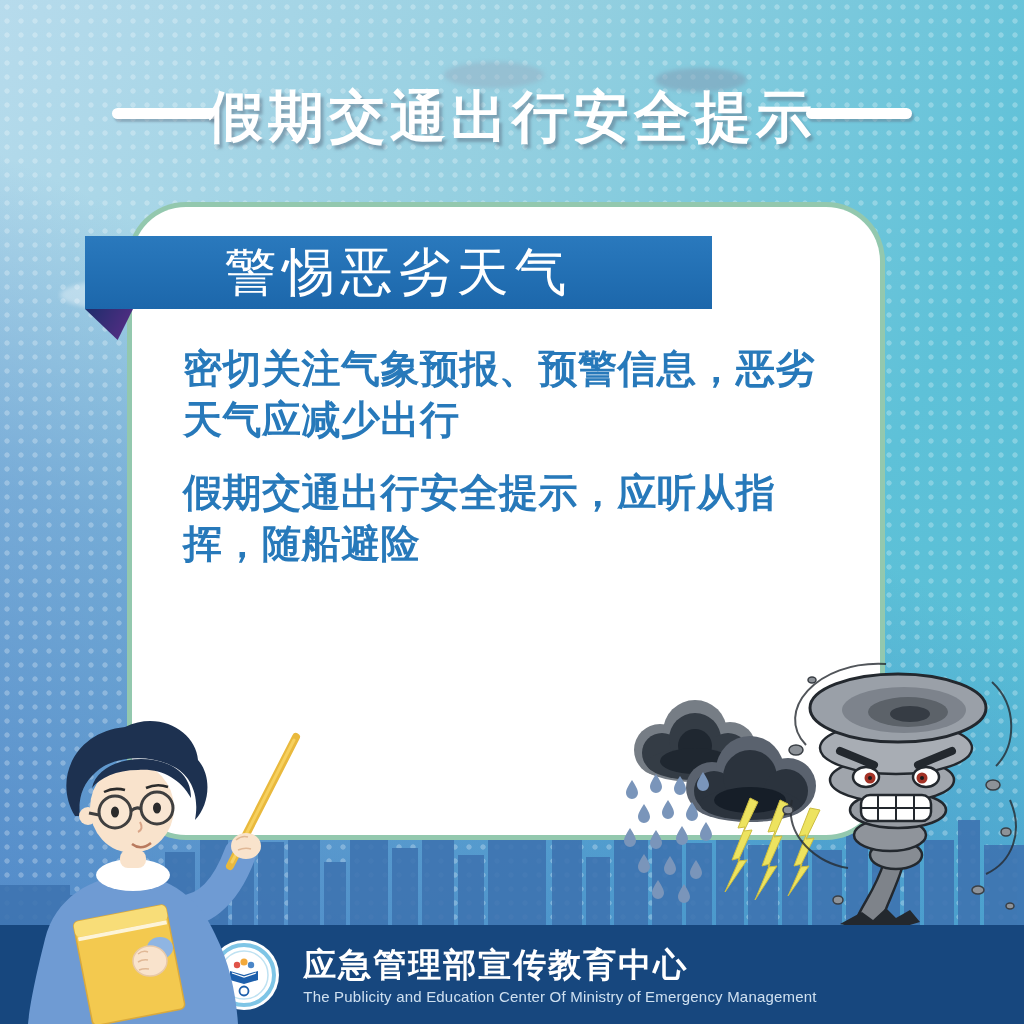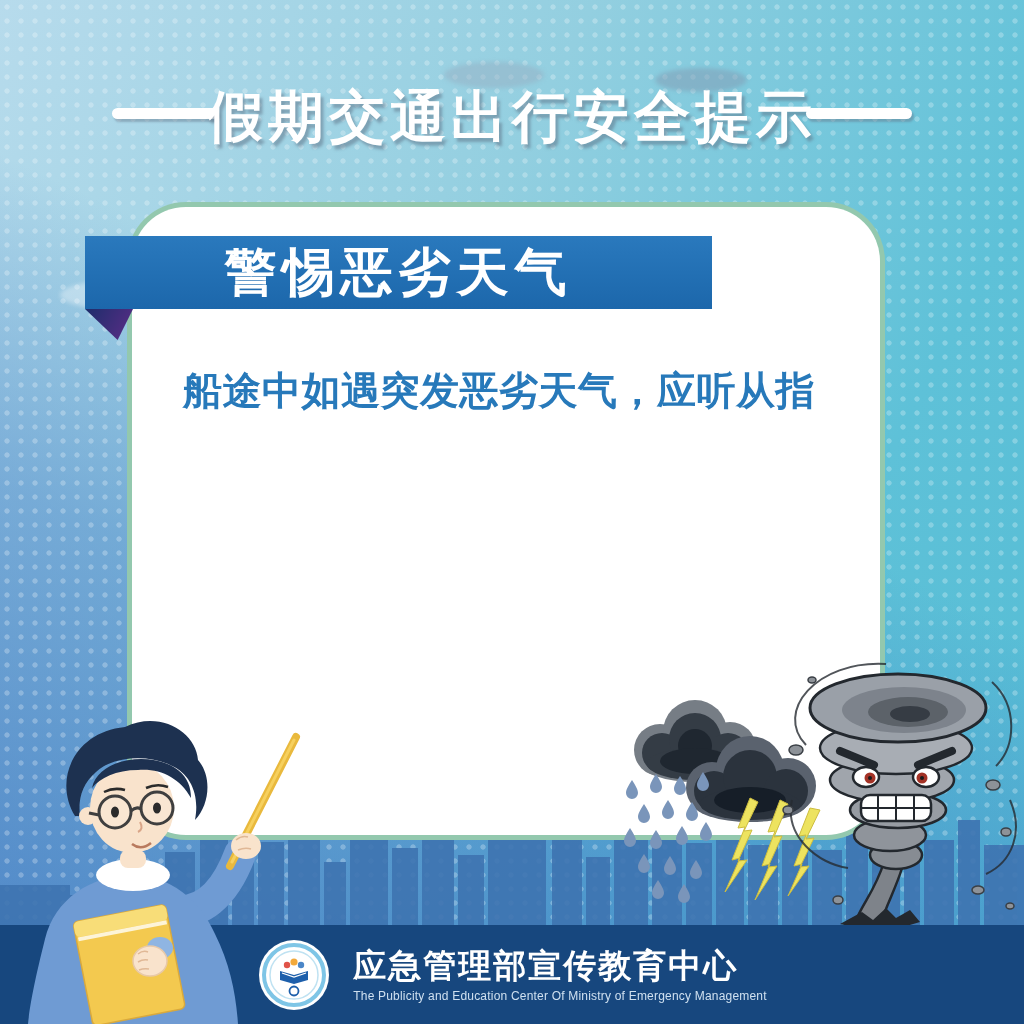--- a/index.html
+++ b/index.html
@@ -28,38 +28,38 @@
     box-shadow:2px 3px 2px rgba(100,120,140,.45);}
   .dash-left{left:112px;} .dash-right{right:112px;}
 
   .skyline{position:absolute;left:0;top:745px;z-index:1;}
 
   .card{position:absolute;left:132px;top:207px;width:748px;height:628px;background:#ffffff;
     border-radius:54px;z-index:2;box-shadow:0 0 0 5px #93c8ae;}
   .banner{position:absolute;left:85px;top:236px;width:627px;height:73px;z-index:3;
     background:linear-gradient(180deg,#2a79bd,#1c67ab);
     display:flex;align-items:center;justify-content:center;
-    color:#ffffff;font-size:52px;font-weight:700;letter-spacing:6px;}
+    color:#ffffff;font-size:52px;font-weight:400;letter-spacing:6px;}
   .banner-fold{position:absolute;left:85px;top:309px;width:48px;height:31px;z-index:3;
     background:linear-gradient(120deg,#1d2d6b,#5c2d87);
     clip-path:polygon(0 0,100% 0,68% 100%);}
   .tips{position:absolute;left:51px;top:136px;width:690px;}
   .tip{margin:0 0 22px 0;}
   .tip-line{font-size:39px;font-weight:bold;color:#2779ba;letter-spacing:.5px;
     line-height:51px;white-space:nowrap;}
 
   .clouds-svg{position:absolute;left:600px;top:680px;z-index:4;}
   .tornado-svg{position:absolute;left:778px;top:650px;z-index:4;}
   .teacher-svg{position:absolute;left:0px;top:704px;z-index:6;}
 
   .footer{position:absolute;left:0;top:925px;width:1024px;height:99px;background:#17477e;z-index:5;
     display:flex;align-items:center;justify-content:center;gap:22px;}
   .footer-text{display:flex;flex-direction:column;}
   .org-cn{color:#ffffff;font-size:33px;font-weight:bold;letter-spacing:2px;line-height:40px;}
-  .org-en{color:#cfe0f0;font-size:12px;letter-spacing:.2px;margin-top:3px;text-align:right;}
+  .org-en{color:#cfe0f0;font-size:15px;letter-spacing:.2px;margin-top:3px;text-align:right;}
   .logo{flex:0 0 auto;}
 </style>
 </head>
 <body>
 
 <div class="poster">
   <div class="bg-shade"></div>
   <div class="bg-dots"></div>
 
   <div class="deco-cloud cloud-a"></div>
@@ -104,23 +104,28 @@
         <polygon points="904,50 912,25 920,50"></polygon>
       <rect x="924" y="95" width="30" height="85"></rect>
         <rect x="958" y="75" width="22" height="105"></rect>
       <rect x="984" y="100" width="40" height="80"></rect>
     </g>
   </svg>
 
   <div class="card">
     <div class="tips">
       <div class="tip">
+        <div class="tip-line">密切关注气象预报、预警信息，恶劣</div>
+        <div class="tip-line">天气应减少出行</div>
       </div>
       <div class="tip">
-        <div class="tip-line">船途中如遇突发恶劣天气，应听从指</div>
+      </div>
+      <div class="tip">
+        <div class="tip-line">假期交通出行安全提示，应听从指</div>
+        <div class="tip-line">挥，随船避险</div>
       </div>
     </div>
   </div>
 
   <div class="banner">警惕恶劣天气</div>
   <div class="banner-fold"></div>
 
   <svg class="clouds-svg" width="240" height="230" viewBox="0 0 240 230">
     <defs>
       <path id="drop" d="M0,-8 C3,-3 6,1 6,5 A6,6 0 1 1 -6,5 C-6,1 -3,-3 0,-8 Z"></path>

